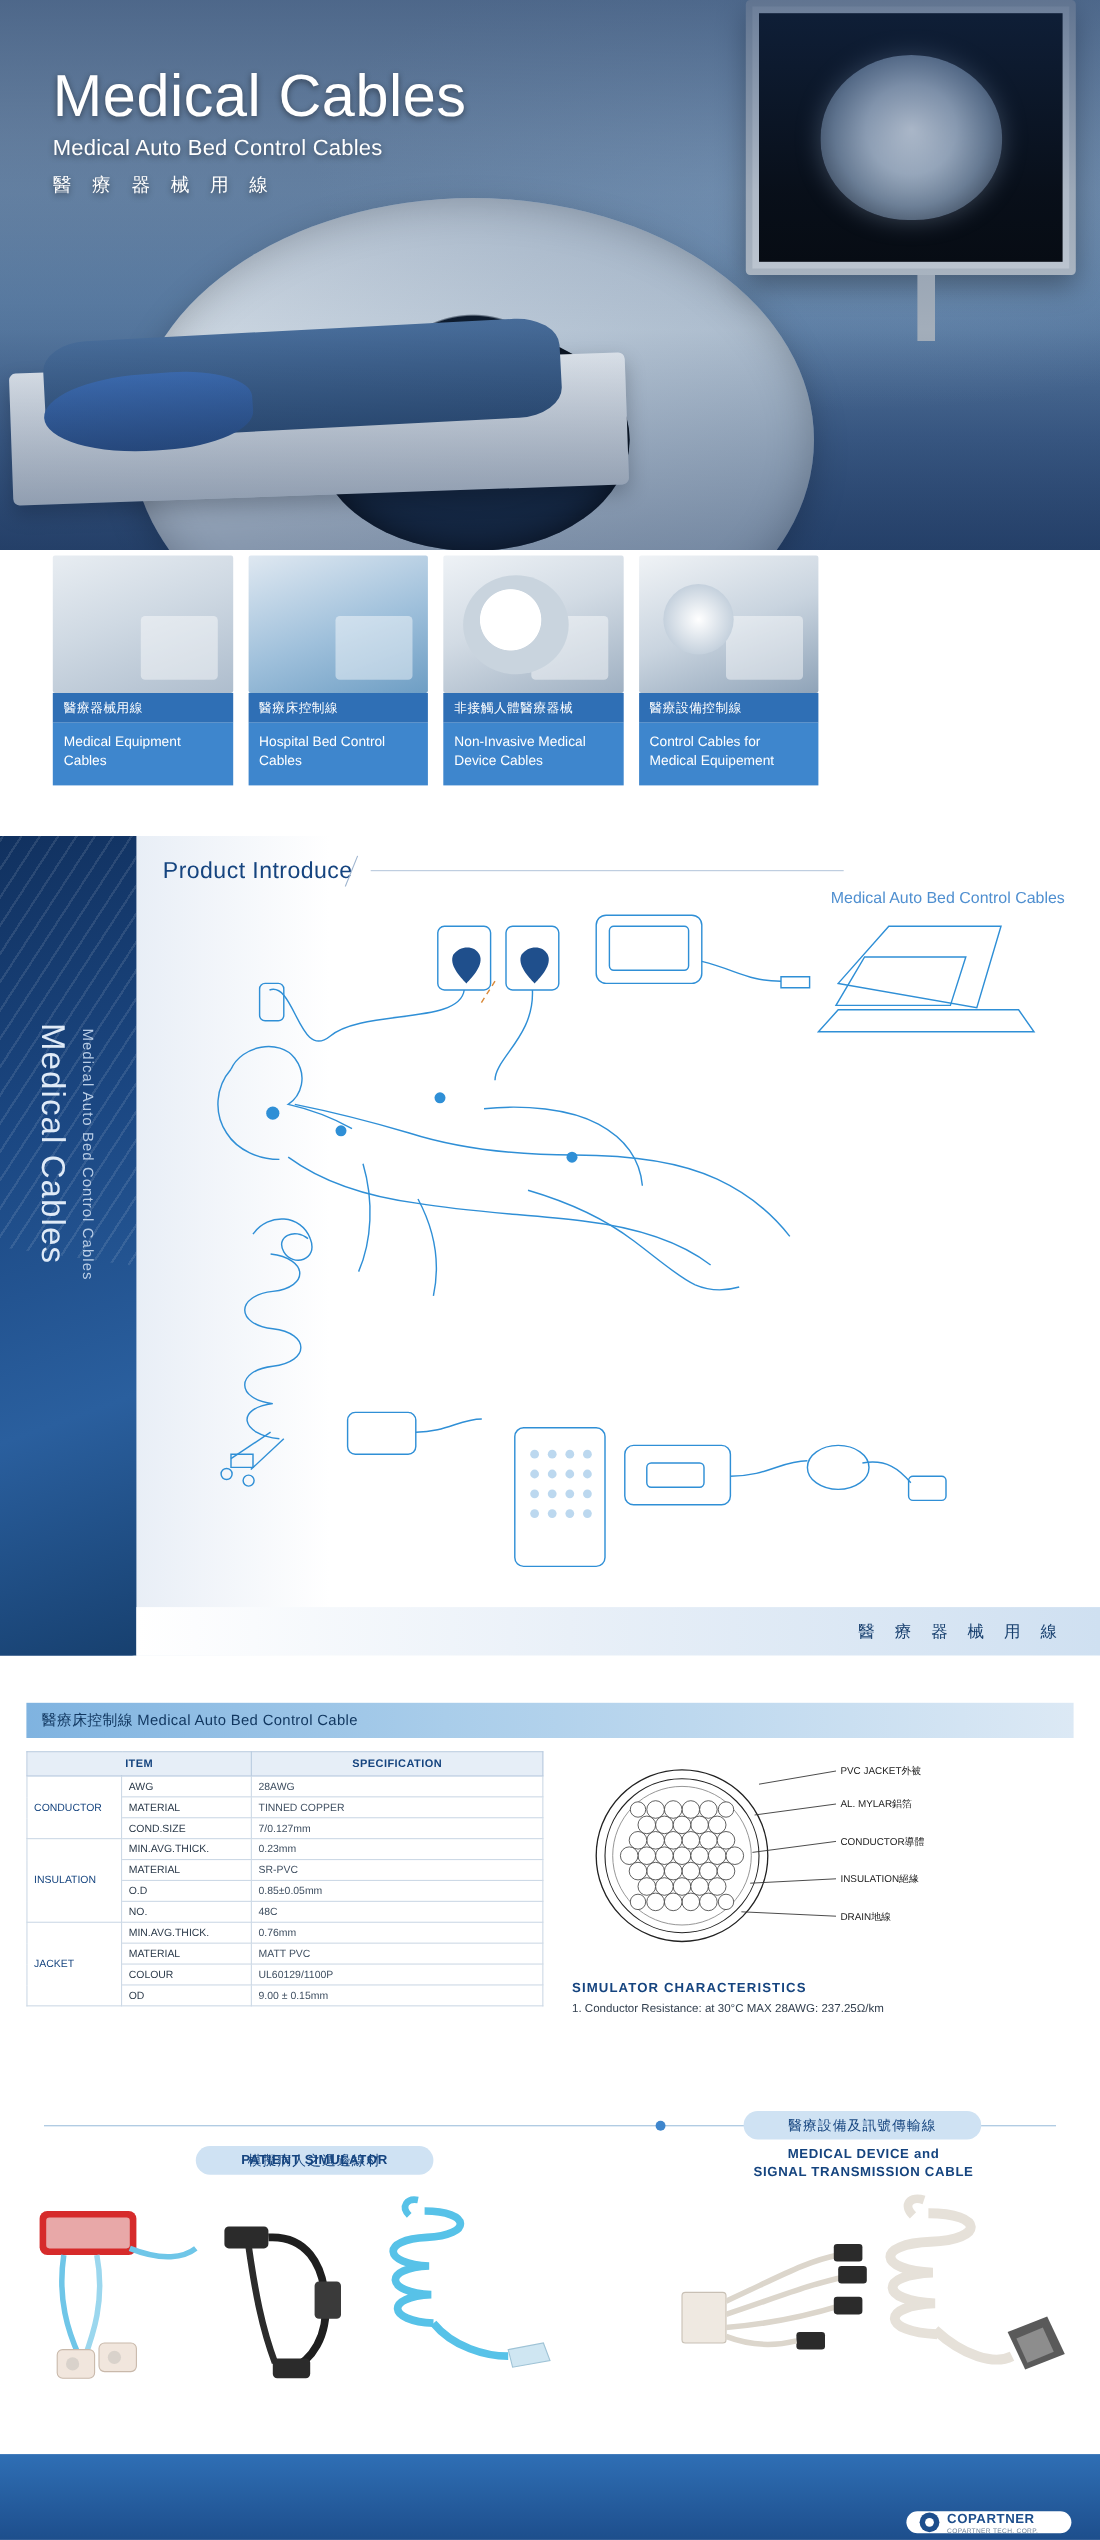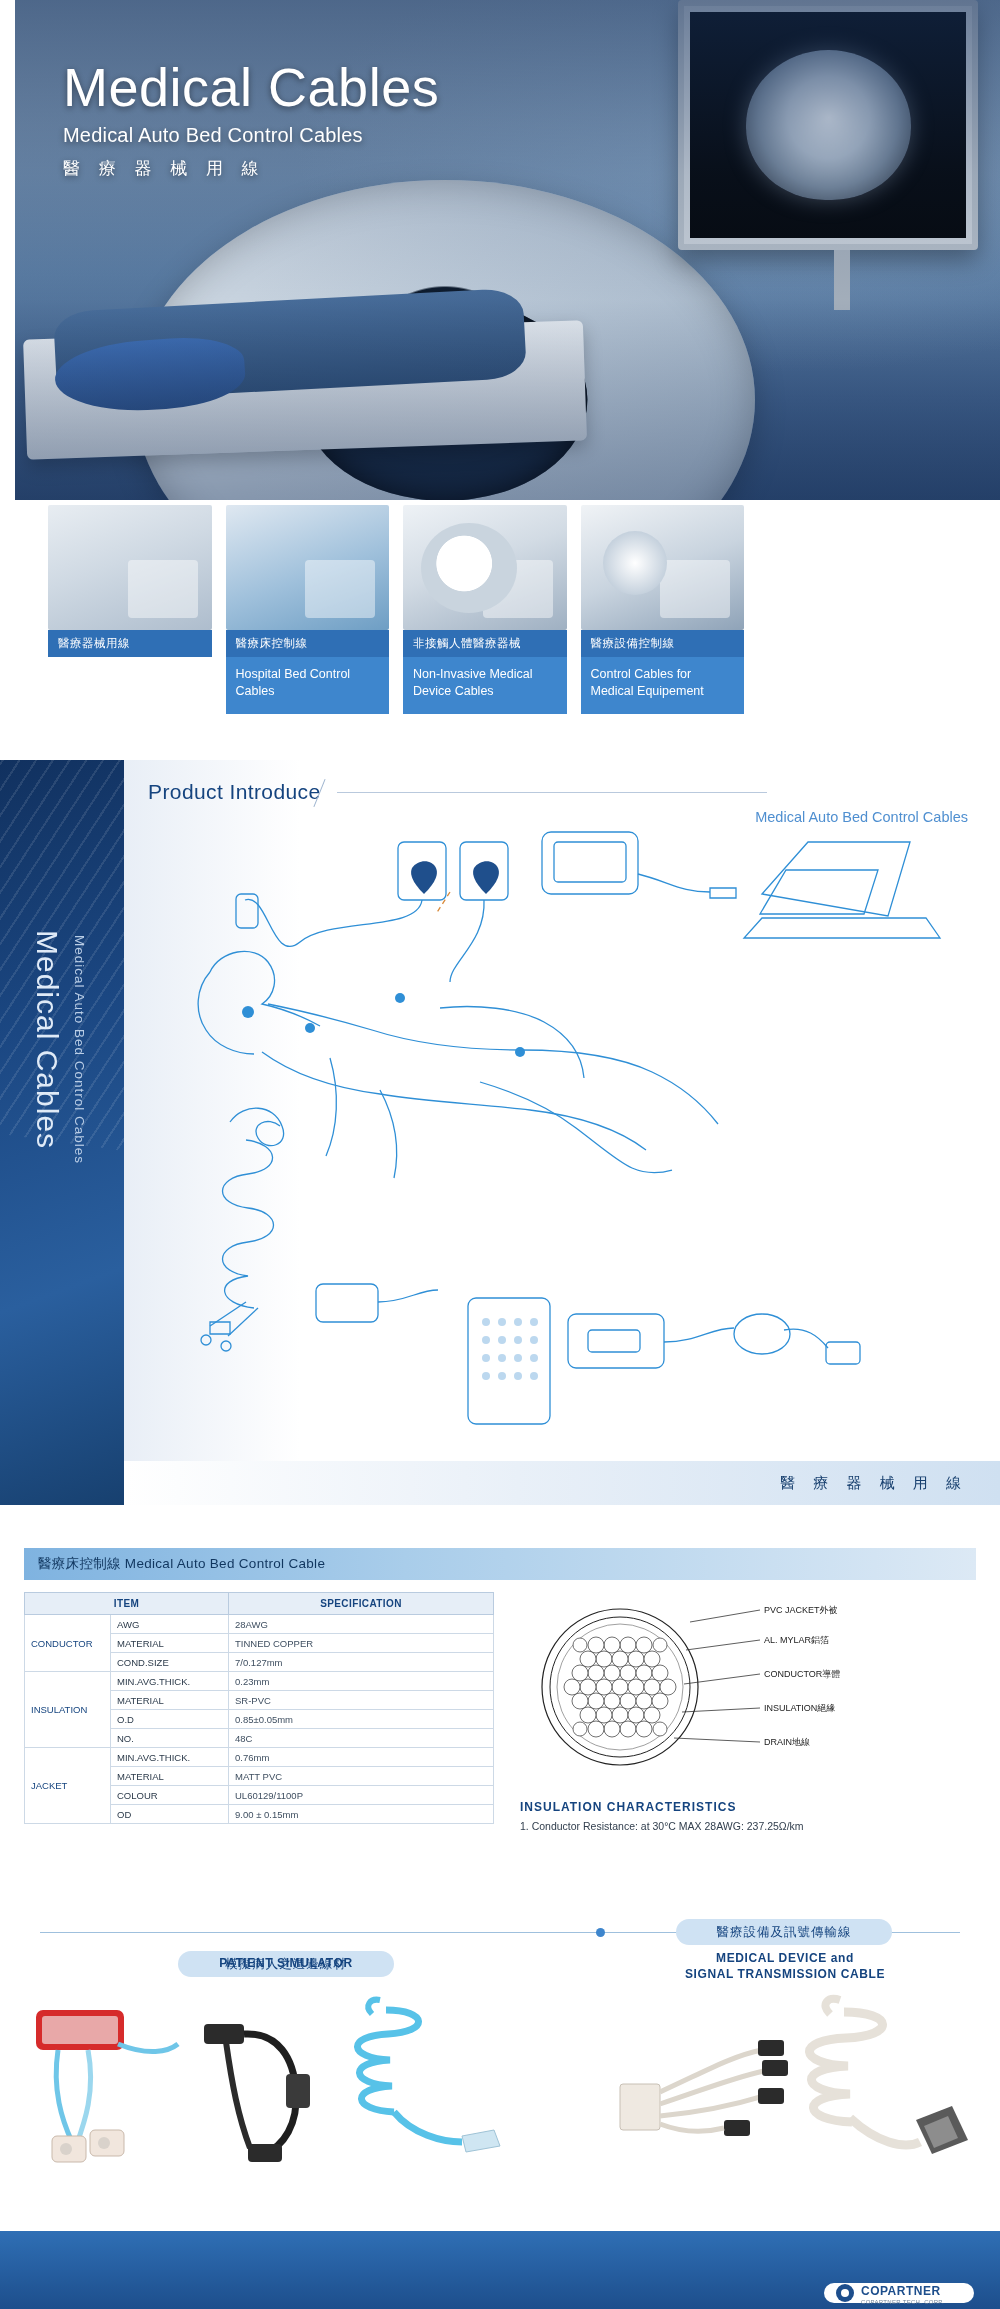--- a/index.html
+++ b/index.html
@@ -4,21 +4,21 @@
 <style>
   * { box-sizing: border-box; }
   html, body { margin:0; padding:0; }
   body {
     width:1000px;
     font-family: "Liberation Sans", sans-serif;
     background:#ffffff;
     color:#222;
     -webkit-font-smoothing: antialiased;
   }
-  .page { position:relative; width:1000px; height:2309px; overflow:hidden; background:#fff;padding-left:15px; }
+  .page { position:relative; width:1000px; height:2309px; overflow:hidden; background:#fff; }
 
   
   .hero {
     position:relative;
     height:500px;
     background:
       radial-gradient(ellipse at 78% 30%, rgba(150,180,210,0.55) 0%, rgba(40,70,120,0.0) 45%),
       linear-gradient(180deg, #8fa6bd 0%, #7e98b4 25%, #5d7fa5 55%, #3f5f8a 80%, #2d4a73 100%);
     overflow:hidden;
   }
@@ -226,20 +226,21 @@
       <div class="hero-title">Medical Cables</div>
       <div class="hero-sub">Medical Auto Bed Control Cables</div>
       <div class="hero-cn">醫 療 器 械 用 線</div>
     </div>
   </div>
 
   <div class="cats">
     <div class="cat">
       <div class="cat-photo p1"></div>
       <div class="cat-bar">醫療器械用線</div>
+      <div class="cat-body">Medical Equipment Cables</div>
     </div>
     <div class="cat">
       <div class="cat-photo p2"></div>
       <div class="cat-bar">醫療床控制線</div>
       <div class="cat-body">Hospital Bed Control Cables</div>
     </div>
     <div class="cat">
       <div class="cat-photo p4"></div>
       <div class="cat-bar">非接觸人體醫療器械</div>
       <div class="cat-body">Non-Invasive Medical Device Cables</div>
@@ -474,21 +475,21 @@
           <text x="244" y="51">AL. MYLAR鋁箔</text>
           <text x="244" y="85">CONDUCTOR導體</text>
           <text x="244" y="119">INSULATION絕緣</text>
           <text x="244" y="153">DRAIN地線</text>
         </g>
       </g>
     </svg>
   </div>
 
   <div class="elec">
-    <h4>INSULATION  CHARACTERISTICS</h4>
+    <h4>SIMULATOR  CHARACTERISTICS</h4>
     <p>1. Conductor Resistance:  at 30°C MAX 28AWG: 237.25Ω/km</p>
   </div>
 
   <div class="bottom">
     <div class="divline"></div>
     <div class="divdot"></div>
 
     <div class="pill left">模擬病人之週邊線材</div>
     <div class="cap left">PATIENT SIMULATOR</div>
 

